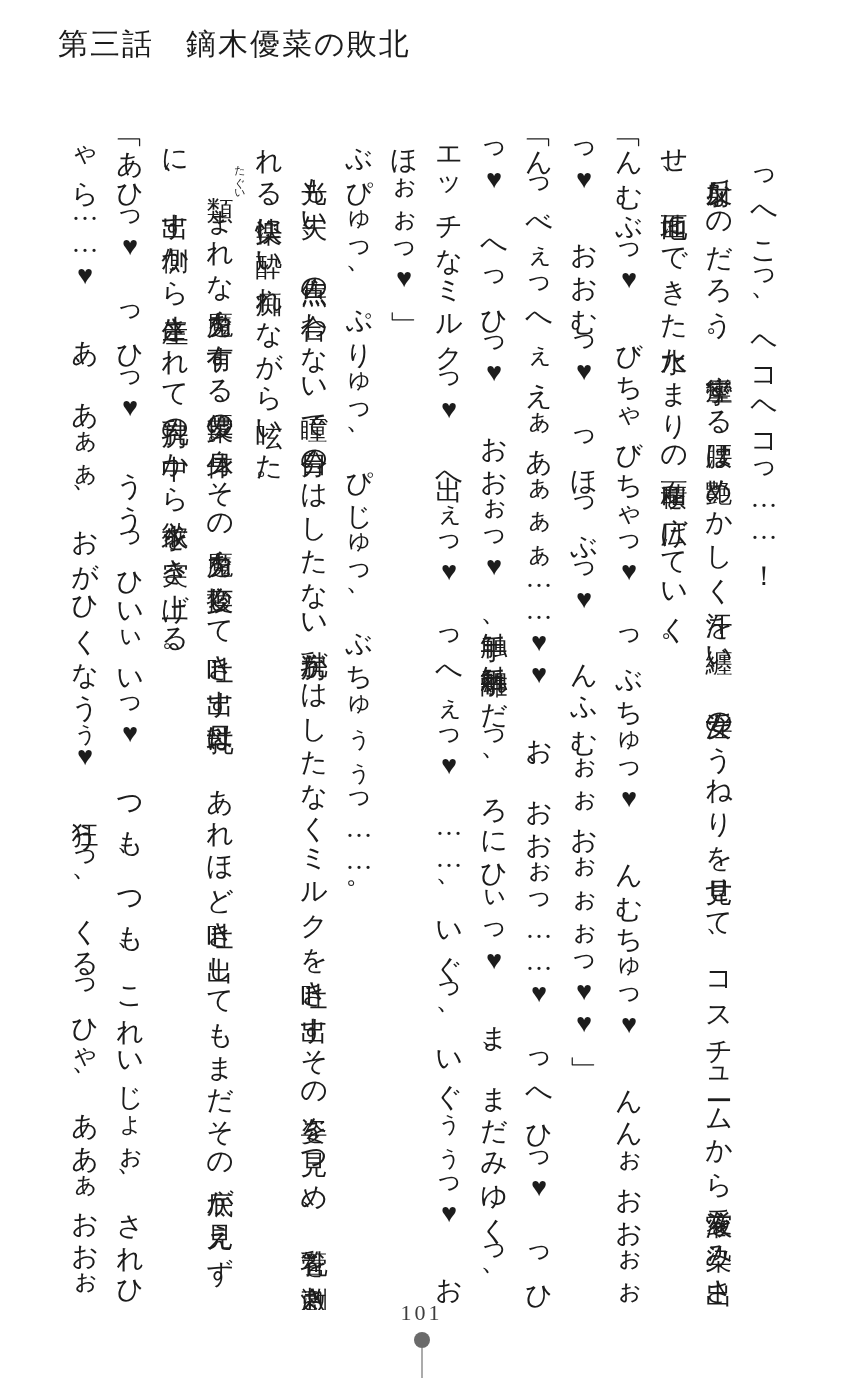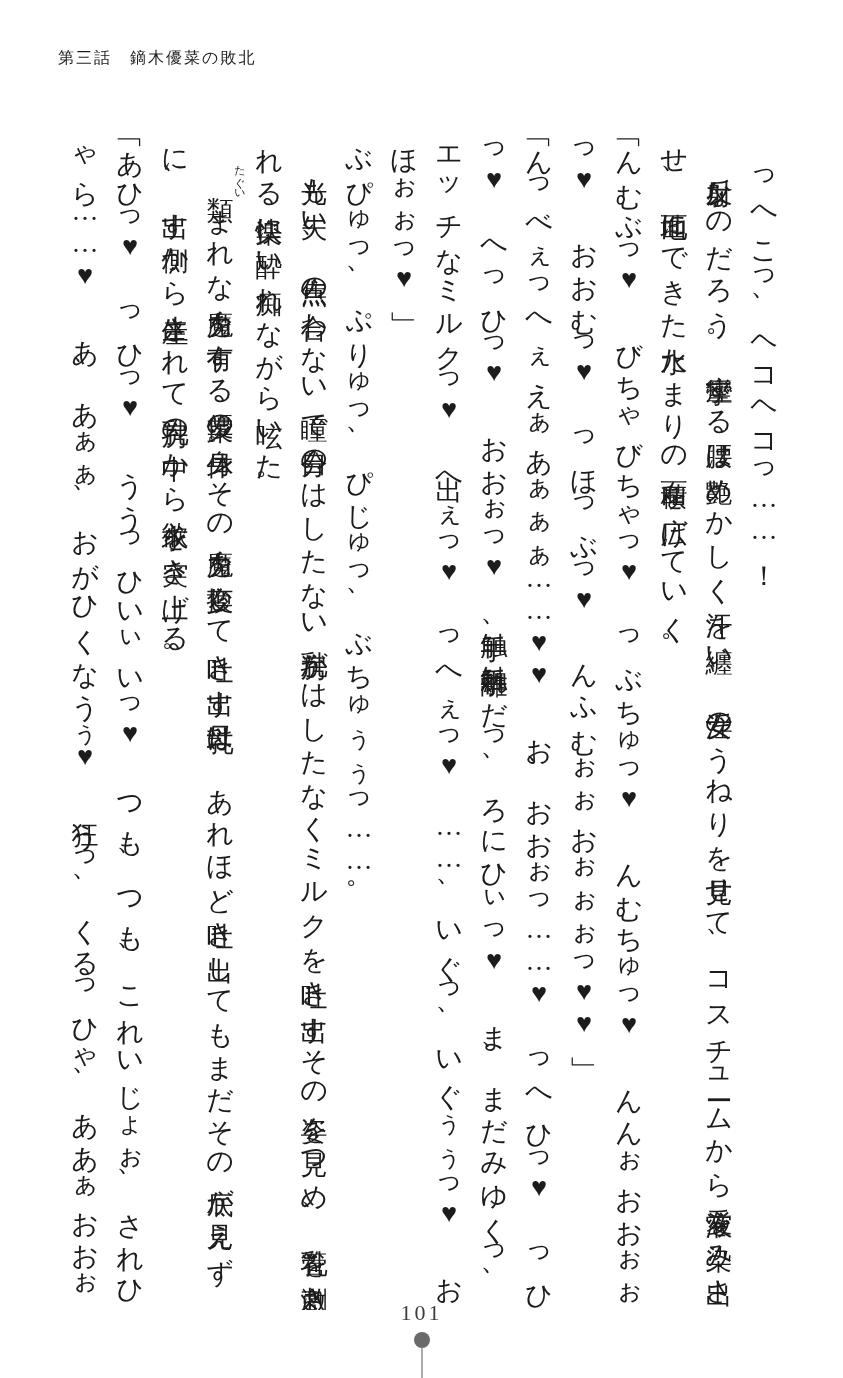--- a/index.html
+++ b/index.html
@@ -11,22 +11,22 @@
     height: 1378px;
     background: #ffffff;
     position: relative;
     overflow: hidden;
     font-family: "Liberation Serif", "DejaVu Serif", serif;
     color: #1c1c1c;
   }
   .page-header {
     position: absolute;
     left: 58px;
-    top: 48px;
-    font-size: 16px;
+    top: 24px;
+    font-size: 30px;
     letter-spacing: 2px;
     white-space: pre;
   }
   .text-block {
     position: absolute;
     top: 130px;
     left: 54px;
     width: 732px;
     height: 1180px;
     writing-mode: vertical-rl;

